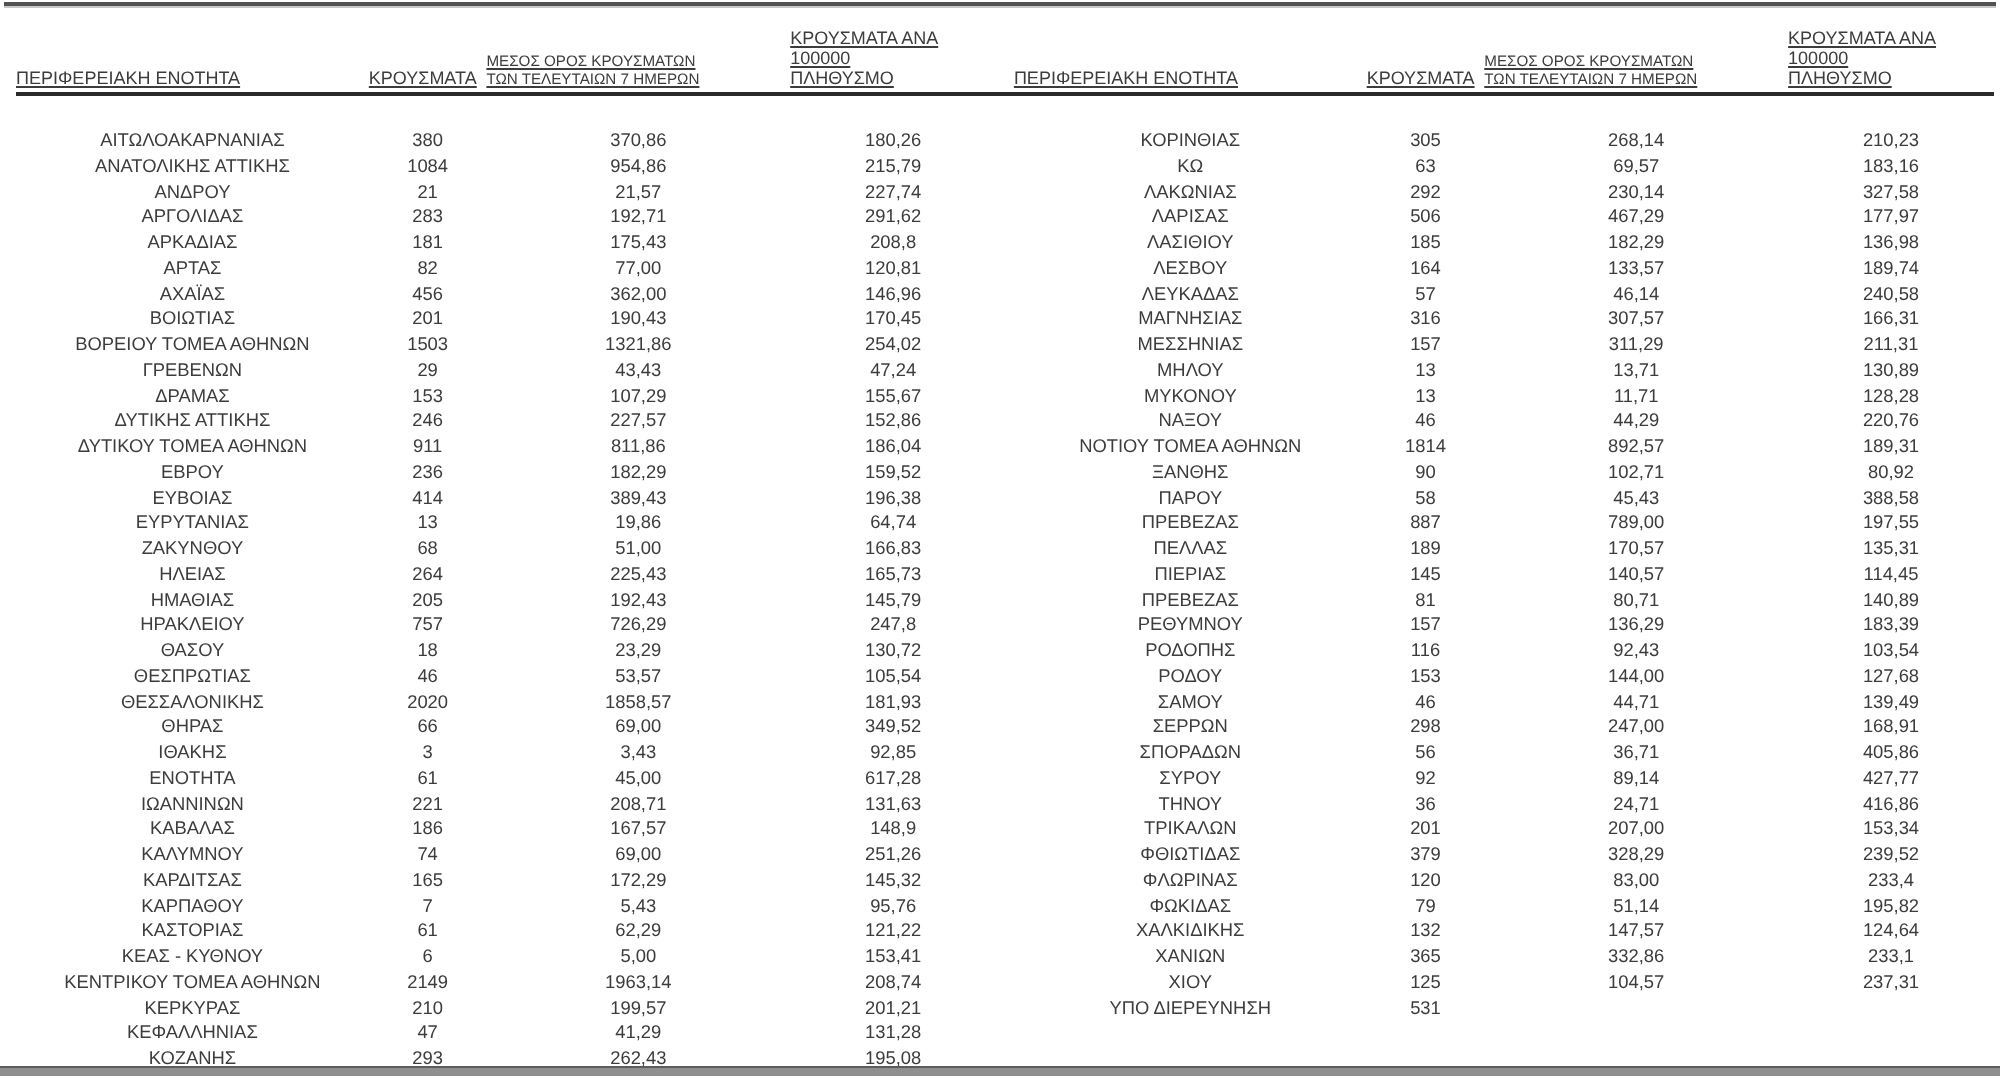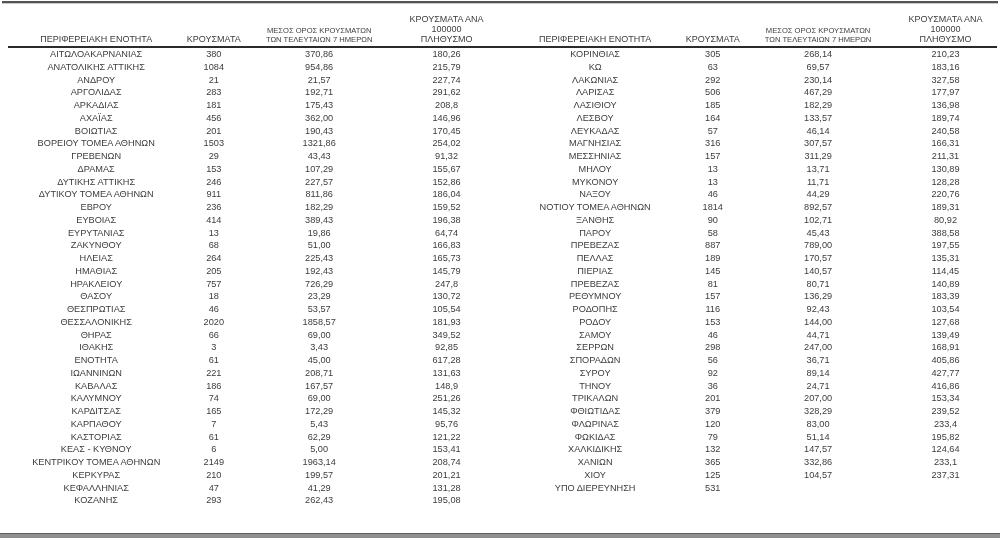--- a/index.html
+++ b/index.html
@@ -39,39 +39,39 @@
   }
   .half + .half {
     margin-left: 0.9%;
   }
   .header-row {
     display: flex;
     align-items: flex-end;
     height: 36px;
   }
   .hcell {
-    text-align: center;
     line-height: 1.12;
     padding-bottom: 2px;
     font-size: 9px;
     color: #3c3c3c;
+    text-decoration: underline;
   }
   .hcell.small {
     font-size: 7.6px;
   }
   .header-underline {
     position: absolute;
     top: 46px;
     left: 8px;
     right: 3px;
     height: 2px;
     background: #2b2b2b;
   }
   .rows {
-    margin-top: 2px;
+    margin-top: 18px;
   }
   .row {
     display: flex;
     height: 12.76px;
   }
   .cell {
     font-size: 9.2px;
     line-height: 12.76px;
     text-align: center;
     white-space: nowrap;
@@ -140,20 +140,26 @@
             <div class="cell c2">192,71</div>
             <div class="cell c3">291,62</div>
           </div>
           <div class="row">
             <div class="cell c0">ΑΡΚΑΔΙΑΣ</div>
             <div class="cell c1">181</div>
             <div class="cell c2">175,43</div>
             <div class="cell c3">208,8</div>
           </div>
           <div class="row">
+            <div class="cell c0">ΑΡΤΑΣ</div>
+            <div class="cell c1">82</div>
+            <div class="cell c2">77,00</div>
+            <div class="cell c3">120,81</div>
+          </div>
+          <div class="row">
             <div class="cell c0">ΑΧΑΪΑΣ</div>
             <div class="cell c1">456</div>
             <div class="cell c2">362,00</div>
             <div class="cell c3">146,96</div>
           </div>
           <div class="row">
             <div class="cell c0">ΒΟΙΩΤΙΑΣ</div>
             <div class="cell c1">201</div>
             <div class="cell c2">190,43</div>
             <div class="cell c3">170,45</div>
@@ -161,21 +167,21 @@
           <div class="row">
             <div class="cell c0">ΒΟΡΕΙΟΥ ΤΟΜΕΑ ΑΘΗΝΩΝ</div>
             <div class="cell c1">1503</div>
             <div class="cell c2">1321,86</div>
             <div class="cell c3">254,02</div>
           </div>
           <div class="row">
             <div class="cell c0">ΓΡΕΒΕΝΩΝ</div>
             <div class="cell c1">29</div>
             <div class="cell c2">43,43</div>
-            <div class="cell c3">91,32</div>
+            <div class="cell c3">47,24</div>
           </div>
           <div class="row">
             <div class="cell c0">ΔΡΑΜΑΣ</div>
             <div class="cell c1">153</div>
             <div class="cell c2">107,29</div>
             <div class="cell c3">155,67</div>
           </div>
           <div class="row">
             <div class="cell c0">ΔΥΤΙΚΗΣ ΑΤΤΙΚΗΣ</div>
             <div class="cell c1">246</div>

